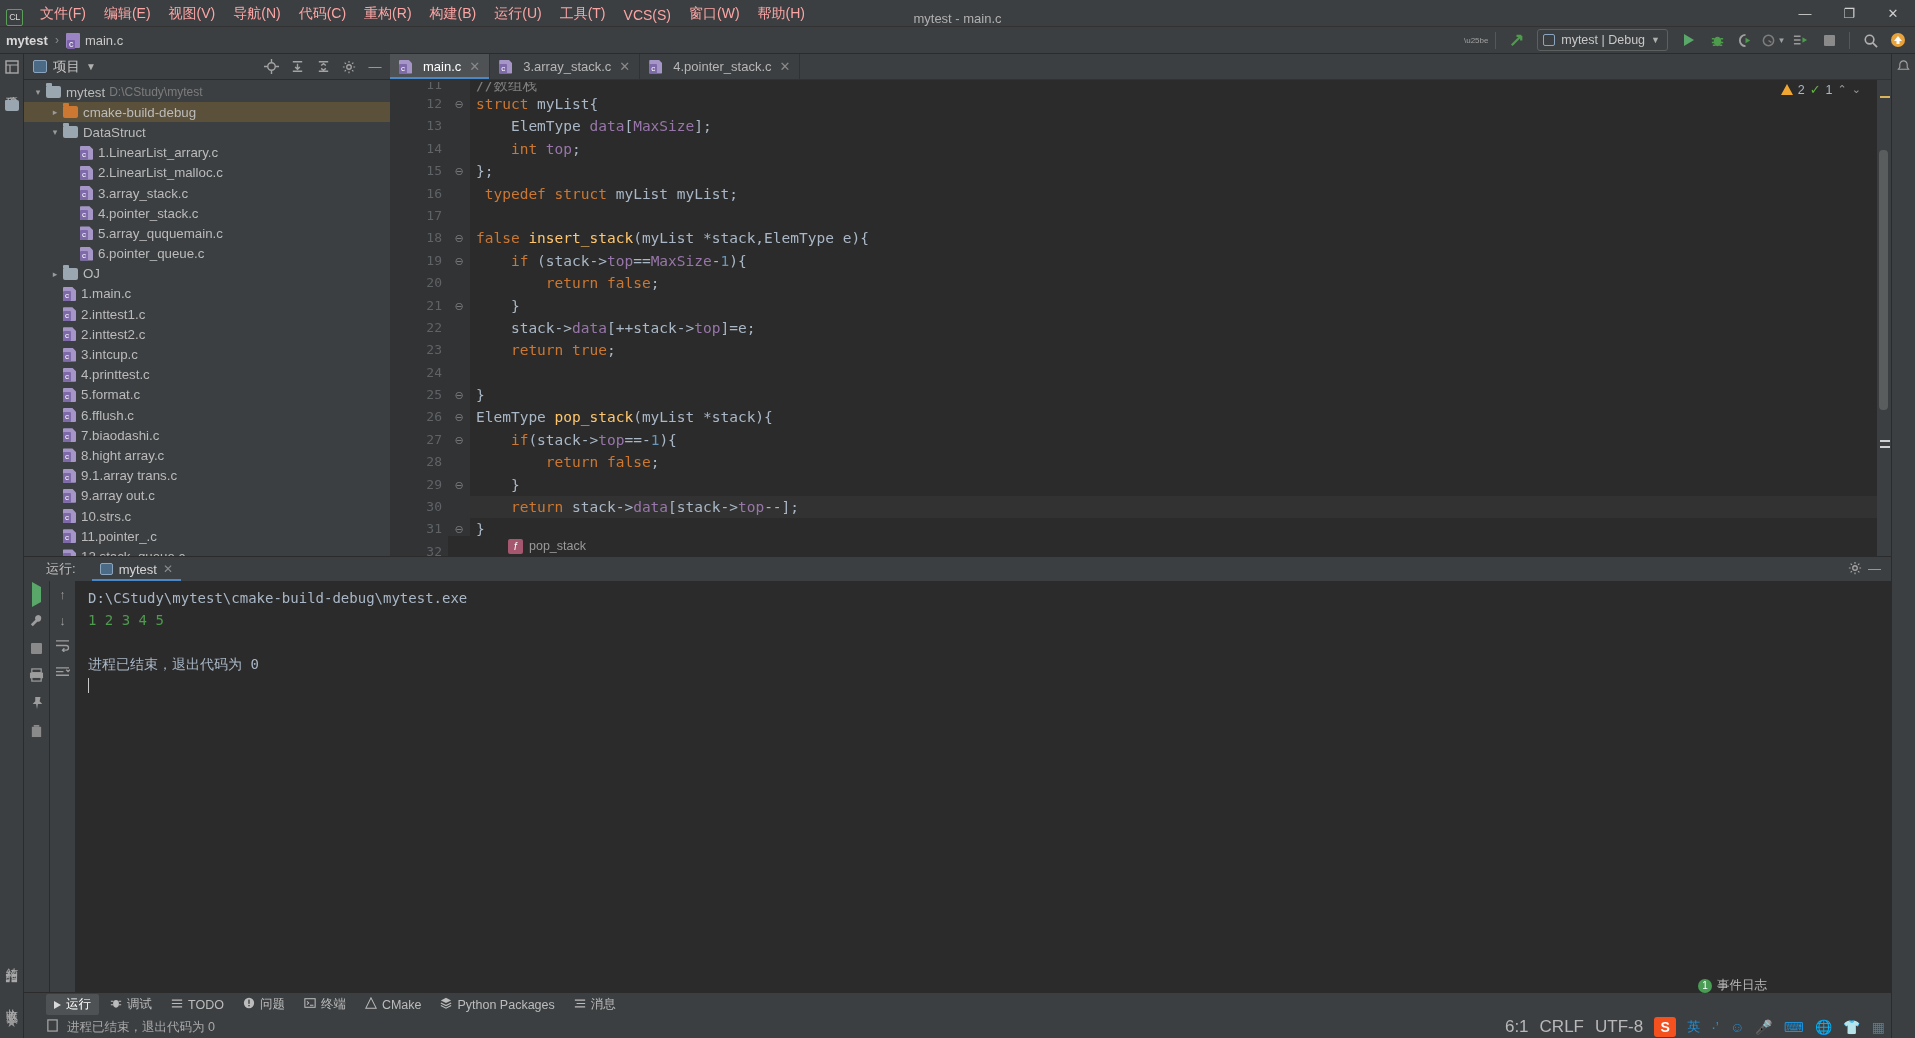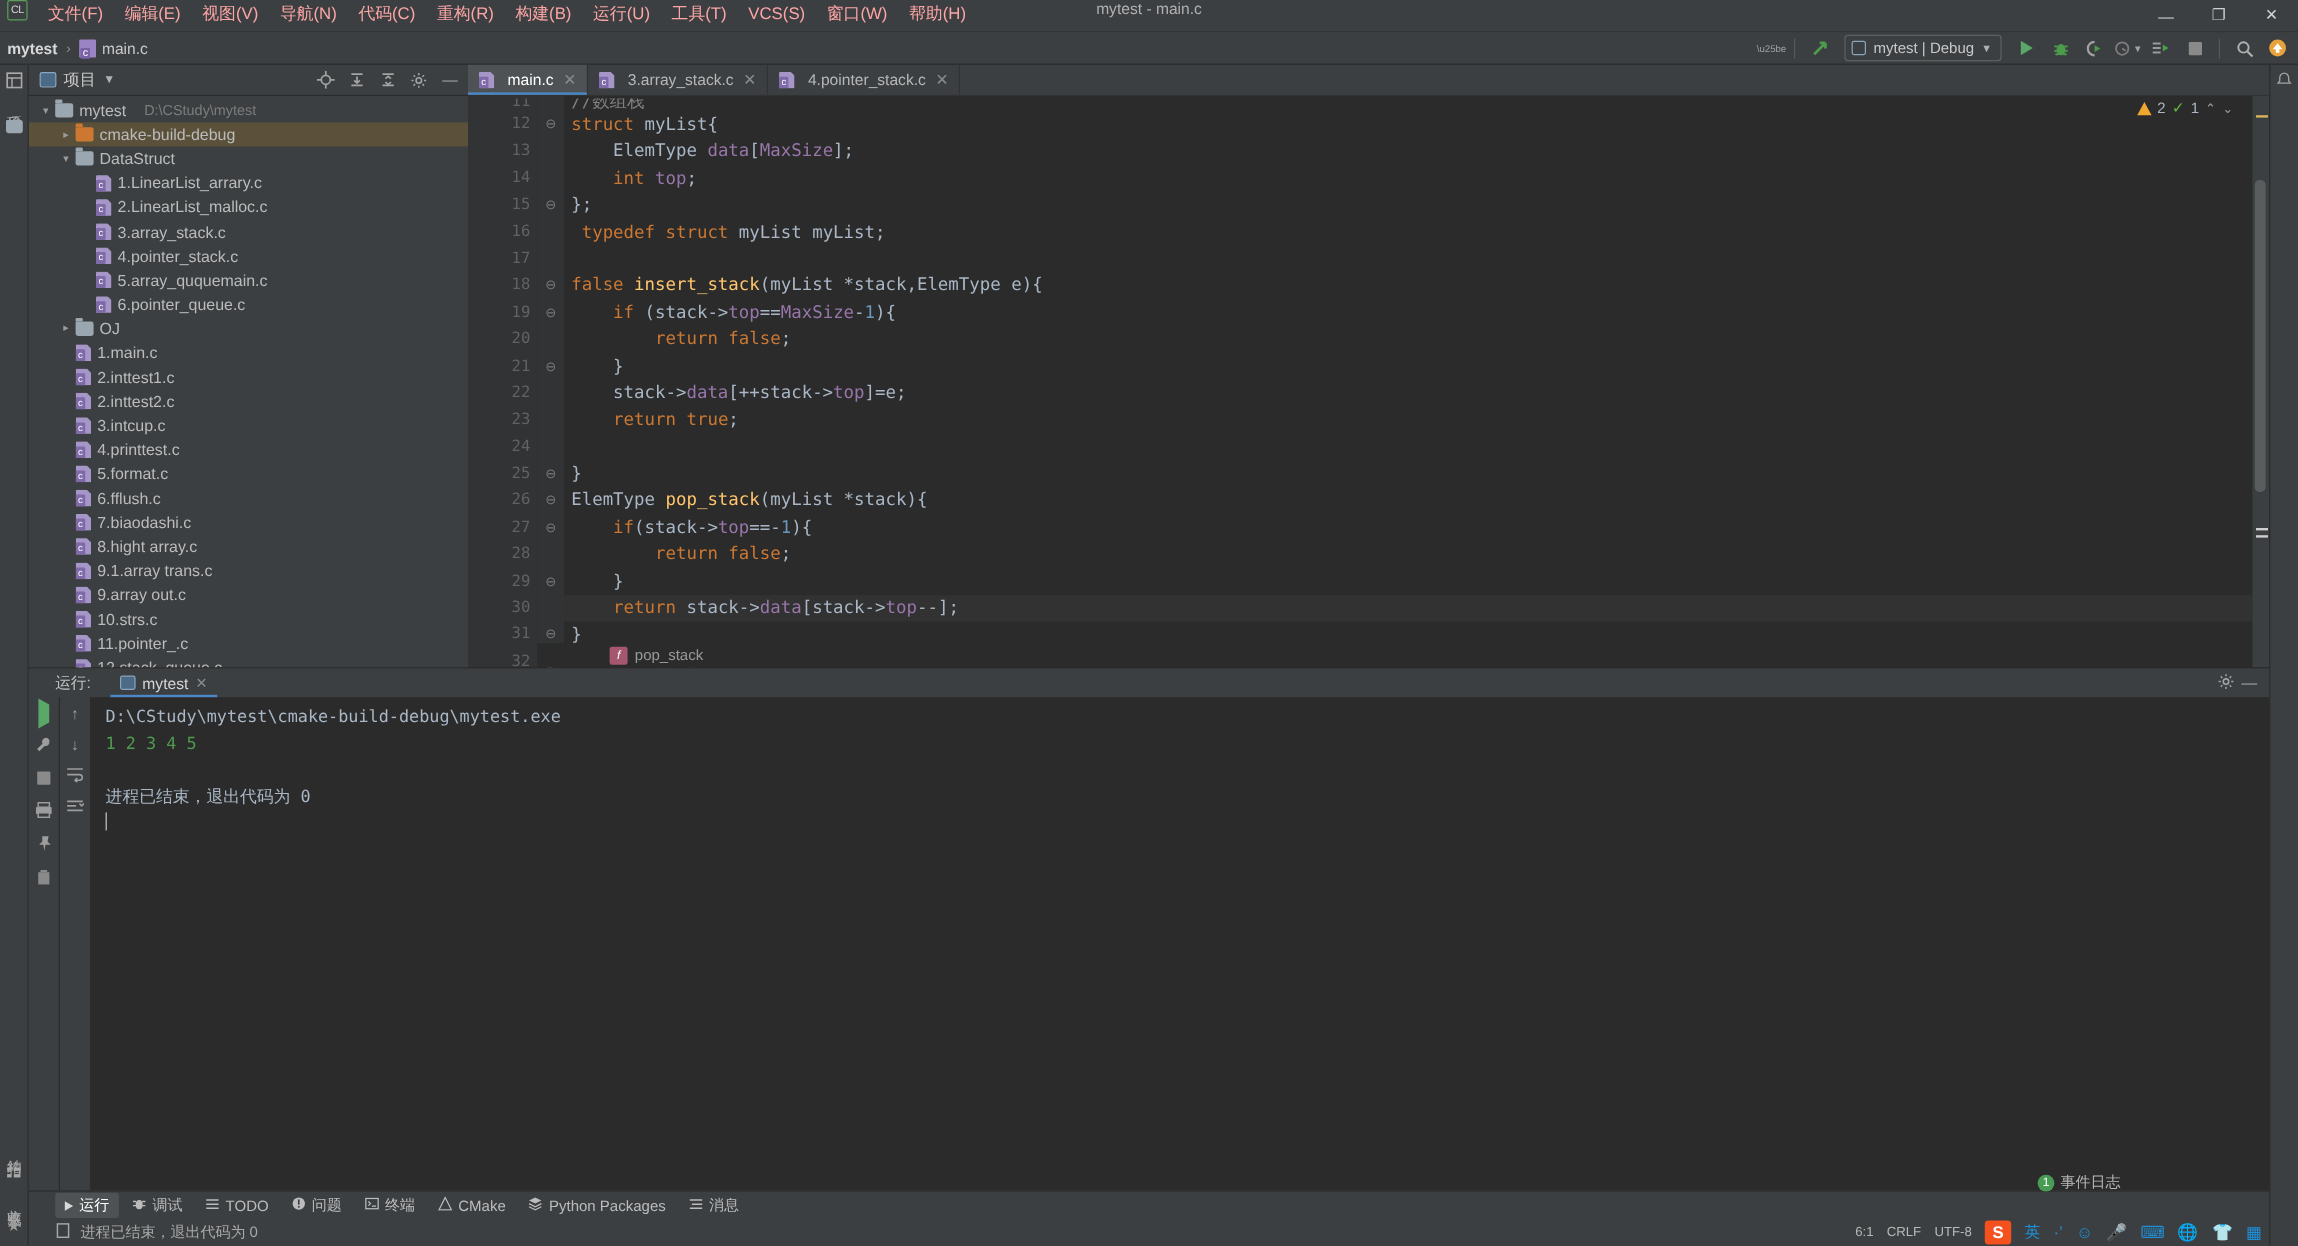--- a/index.html
+++ b/index.html
@@ -7,21 +7,21 @@
     width: 1915px; height: 1038px;
     background: #3c3f41;
     font-family: "Liberation Sans", "DejaVu Sans", sans-serif;
     overflow: hidden;
     -webkit-font-smoothing: antialiased;
   }
   .app { position: relative; width: 1915px; height: 1038px; display: flex; flex-direction: column; }
 
   
   .menubar {
-    height: 27px; background: #3c3f41; display: flex; align-items: flex-start;
+    height: 27px; background: #3c3f41; display: flex; align-items: flex-end;
     flex: 0 0 27px; position: relative; border-bottom: 1px solid #323232;
   }
   .cl-logo {
     width: 17px; height: 17px; margin: 0 8px 0 6px; border: 1.5px solid #5a9e5a;
     border-radius: 2px; color: #d6d6d6; font-size: 9px; line-height: 14px; text-align: center;
     background: #3c3f41; font-family: "Liberation Sans", sans-serif; letter-spacing: -0.5px;
   }
   .menu-item {
     color: #fca5a5; font-size: 14px; padding: 3px 9px; white-space: nowrap; cursor: default;
   }
@@ -112,21 +112,21 @@
   .folder.orange::before { background: #cc7832; }
   .cfile {
     width: 13px; height: 14px; margin-right: 5px; flex: 0 0 13px; position: relative;
     background: #a596c7; border-radius: 1px;
     clip-path: polygon(0 0, 72% 0, 100% 26%, 100% 100%, 0 100%);
   }
   .cfile::after{
     content:"c"; position:absolute;left:0;bottom:0;background:#7e6aa8;color:#fff;font-size:8px;
     line-height:8px; padding: 1px 2px; border-radius:1px;
   }
-  .tpath { color: #7c7c7c; font-size: 12px; margin-left: 15px; }
+  .tpath { color: #7c7c7c; font-size: 12px; margin-left: 4px; }
 
   
   .editor-col { flex: 1; display: flex; flex-direction: column; min-width: 0; background: #2b2b2b; }
   .tabsbar {
     height: 26px; background: #3c3f41; display: flex; align-items: stretch; flex: 0 0 26px;
     border-bottom: 1px solid #323232;
   }
   .tab {
     display: flex; align-items: center; gap: 6px; padding: 0 9px; font-size: 13px; color: #b6b6b6;
     border-right: 1px solid #323232; position: relative;
@@ -232,21 +232,21 @@
     height: 22px; flex: 0 0 22px; background: #3c3f41; display: flex; align-items: center;
     padding-left: 22px; gap: 8px; font-size: 12.5px; color: #a8a8a8;
   }
   .tb-right { margin-left:auto; display:flex;align-items:center;gap:11px;padding-right:6px;}
   .sogou {
     width: 22px;height:20px;background:#f4511e;color:#fff;border-radius:3px;font-size:14px;
     display:flex;align-items:center;justify-content:center;font-weight:bold;
   }
   .ime { color:#1e90d8; font-size:13px; }
   .ime2 { color:#1e90d8; font-size:14px; }
-  .caret-pos { color:#b8b8b8; font-size:11px;}
+  .caret-pos { color:#b8b8b8; font-size:17px;}
 
   .leftstrip-bottom { margin-top: auto; display:flex;flex-direction:column;align-items:center;gap:12px;padding-bottom:8px;}
   .star { color:#9a9a9a; font-size:13px; }
 </style>
 </head>
 <body>
 
 <div class="app">
 
   <div class="menubar">

